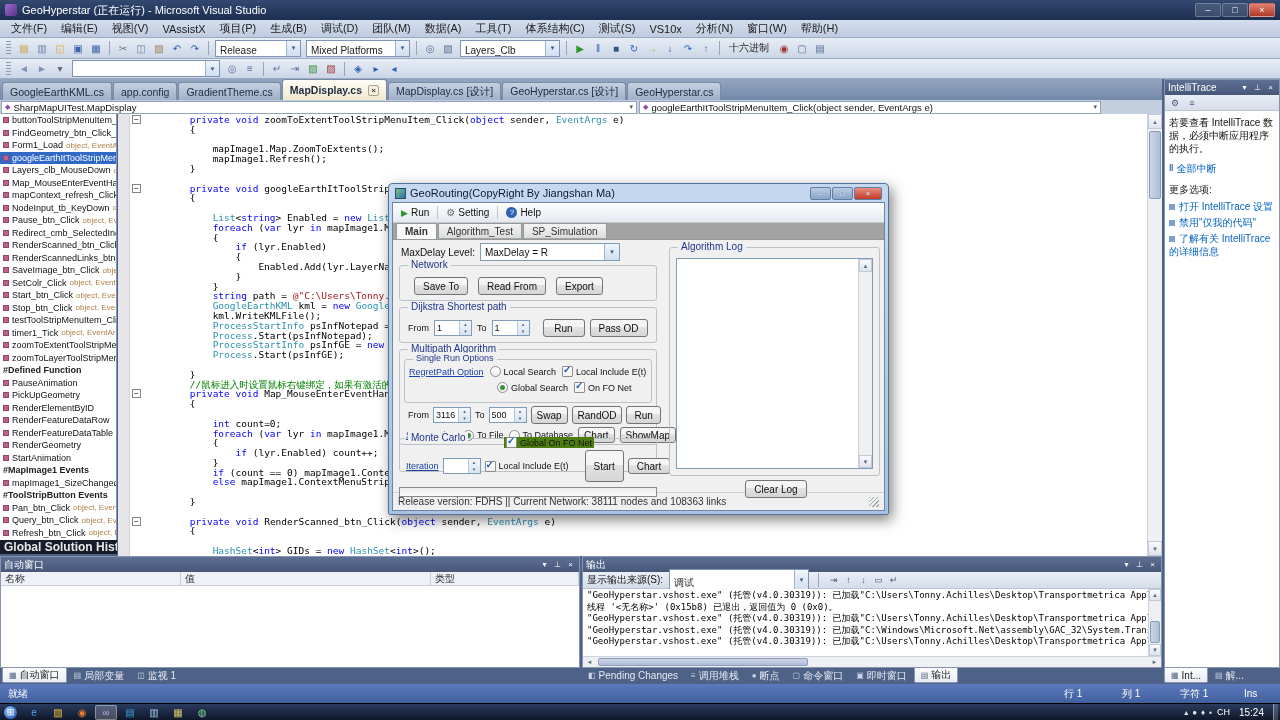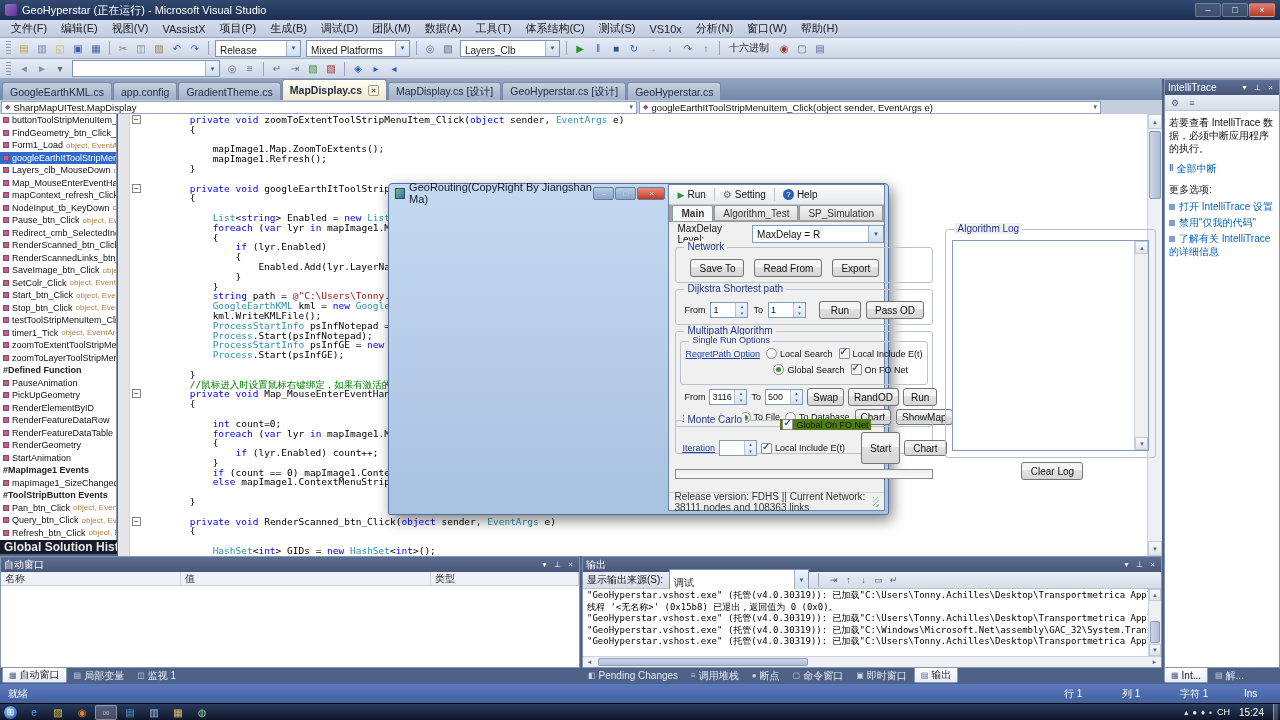--- a/index.html
+++ b/index.html
@@ -67,21 +67,21 @@
 .ptitle .pticons span{width:11px;text-align:center}
 #itrace .ittools{height:16px;background:linear-gradient(#e9eef6,#d5dde9);border-bottom:1px solid #b9c3d4;display:flex;align-items:center;padding:0 3px;gap:3px;flex-shrink:0}
 #itrace .ittools .tbi{width:14px;height:13px;font-size:9px}
 #itrace .itbody{flex:1;background:#fff;padding:5px 4px;font-size:10px;line-height:13px}
 .it-breakall{color:#0563c1;margin:7px 0;display:flex;align-items:center;gap:3px}
 .it-breakall .pauseico{color:#2c64b8;font-weight:bold;font-size:9px}
 .it-more{margin:8px 0 4px 0;color:#222}
 .it-link{color:#0563c1;margin:3px 0;white-space:normal}
 .it-link::before{content:"";display:inline-block;width:6px;height:6px;background:#7f9fd0;margin-right:4px}
 
-#dlg{left:388px;top:183px;width:501px;height:332px;z-index:40;background:linear-gradient(#c5d8f0,#a9c2e2);border:1px solid #51719c;border-radius:4px 4px 2px 2px;box-shadow:3px 5px 14px rgba(0,0,0,.5);padding:0 3px 3px 3px;display:flex;flex-direction:row}
+#dlg{left:388px;top:183px;width:501px;height:332px;z-index:40;background:linear-gradient(#c5d8f0,#a9c2e2);border:1px solid #51719c;border-radius:4px 4px 2px 2px;box-shadow:3px 5px 14px rgba(0,0,0,.5);padding:0 3px 3px 3px;display:flex;flex-direction:column}
 #dlg-title{height:18px;display:flex;align-items:center;padding:0 3px;font-size:11px;color:#0c1a2e}
 #dlg-title .dico{width:11px;height:11px;background:linear-gradient(135deg,#79c27a,#2f6fb0);border:1px solid #2c4a72;margin-right:4px}
 #dlg-title .dcapbtns{margin-left:auto;display:flex;gap:1px}
 .dcap{width:21px;height:13px;display:flex;align-items:center;justify-content:center;font-size:8px;color:#fff;background:linear-gradient(#b9cce4,#8aa6c8);border:1px solid #5f7da3;border-radius:2px;text-shadow:0 0 1px #456}
 .dcap.close{background:linear-gradient(#e9907e,#c23b27);width:28px}
 #dlg-main{flex:1;background:#f0f0f0;border:1px solid #6c85a5;display:flex;flex-direction:column}
 #dlg-toolbar{height:20px;background:linear-gradient(#fdfdfd,#e4e9f1);border-bottom:1px solid #c8c8c8;display:flex;align-items:center;padding:0 4px;gap:4px;font-size:10px}
 #dlg-toolbar .dtool{display:flex;align-items:center;gap:3px;padding:0 4px}
 #dlg-toolbar .playico{color:#2c9629;font-size:9px}
 #dlg-toolbar .gearico{color:#666;font-size:10px}

